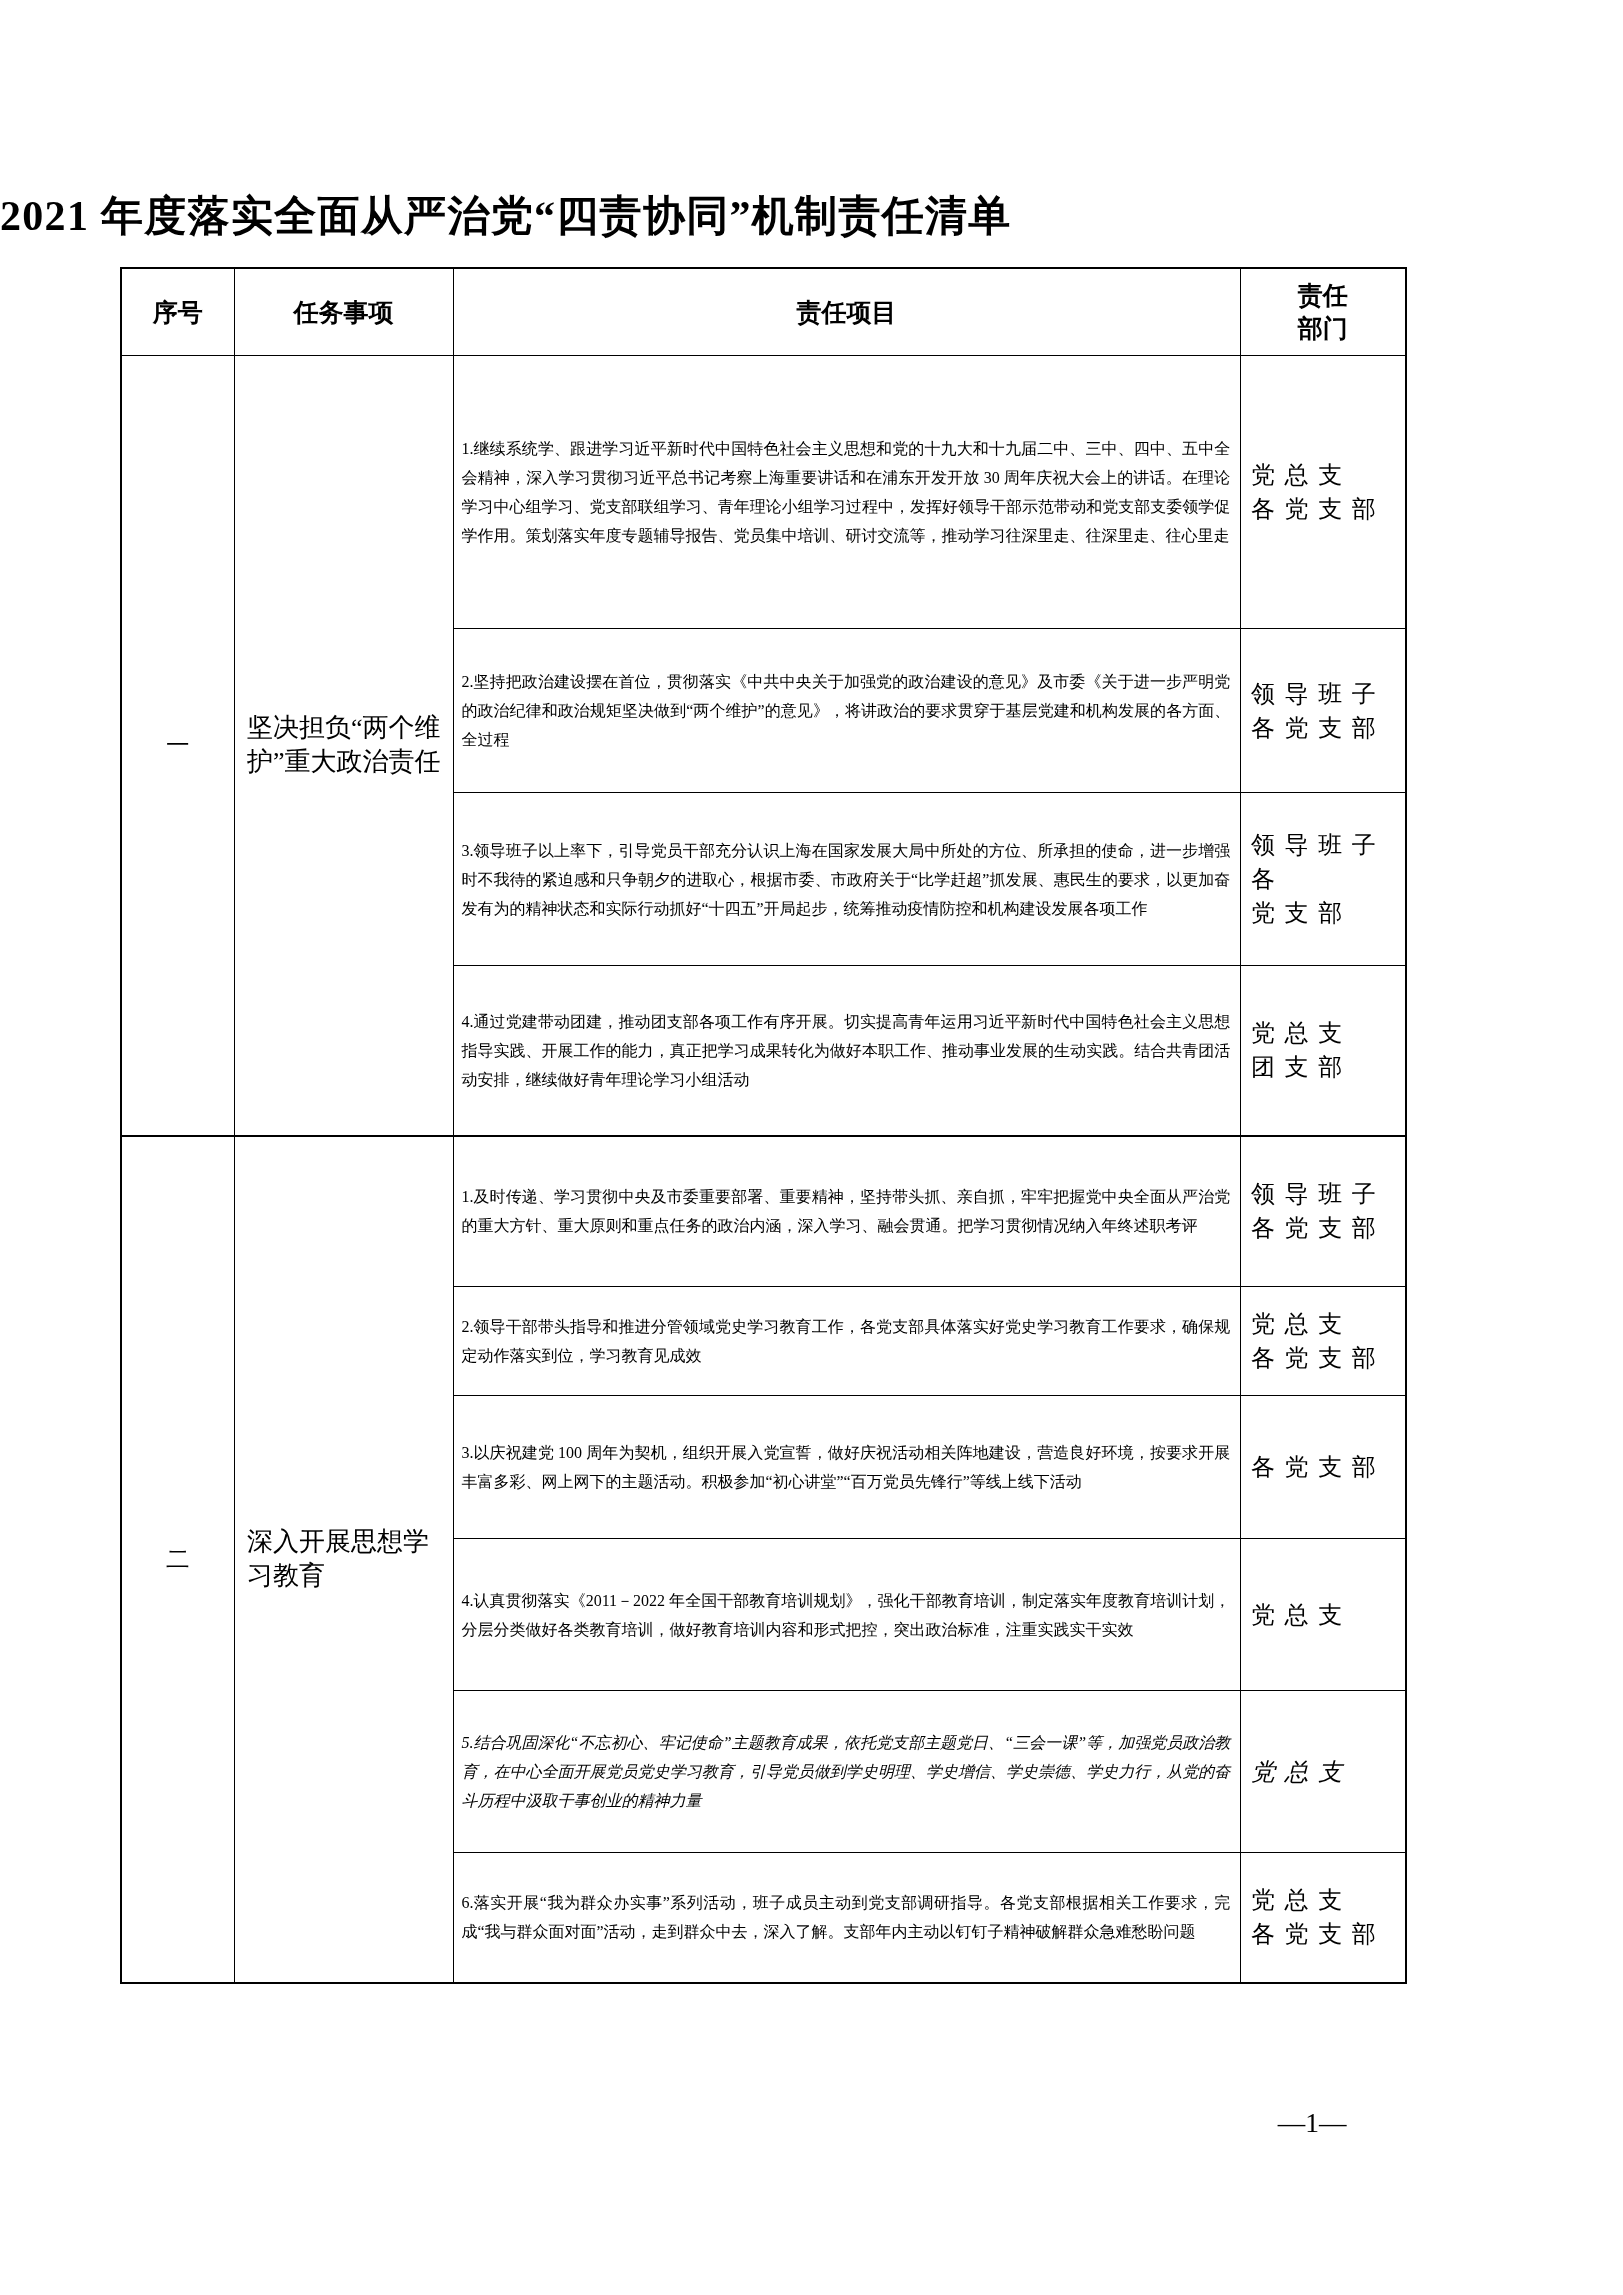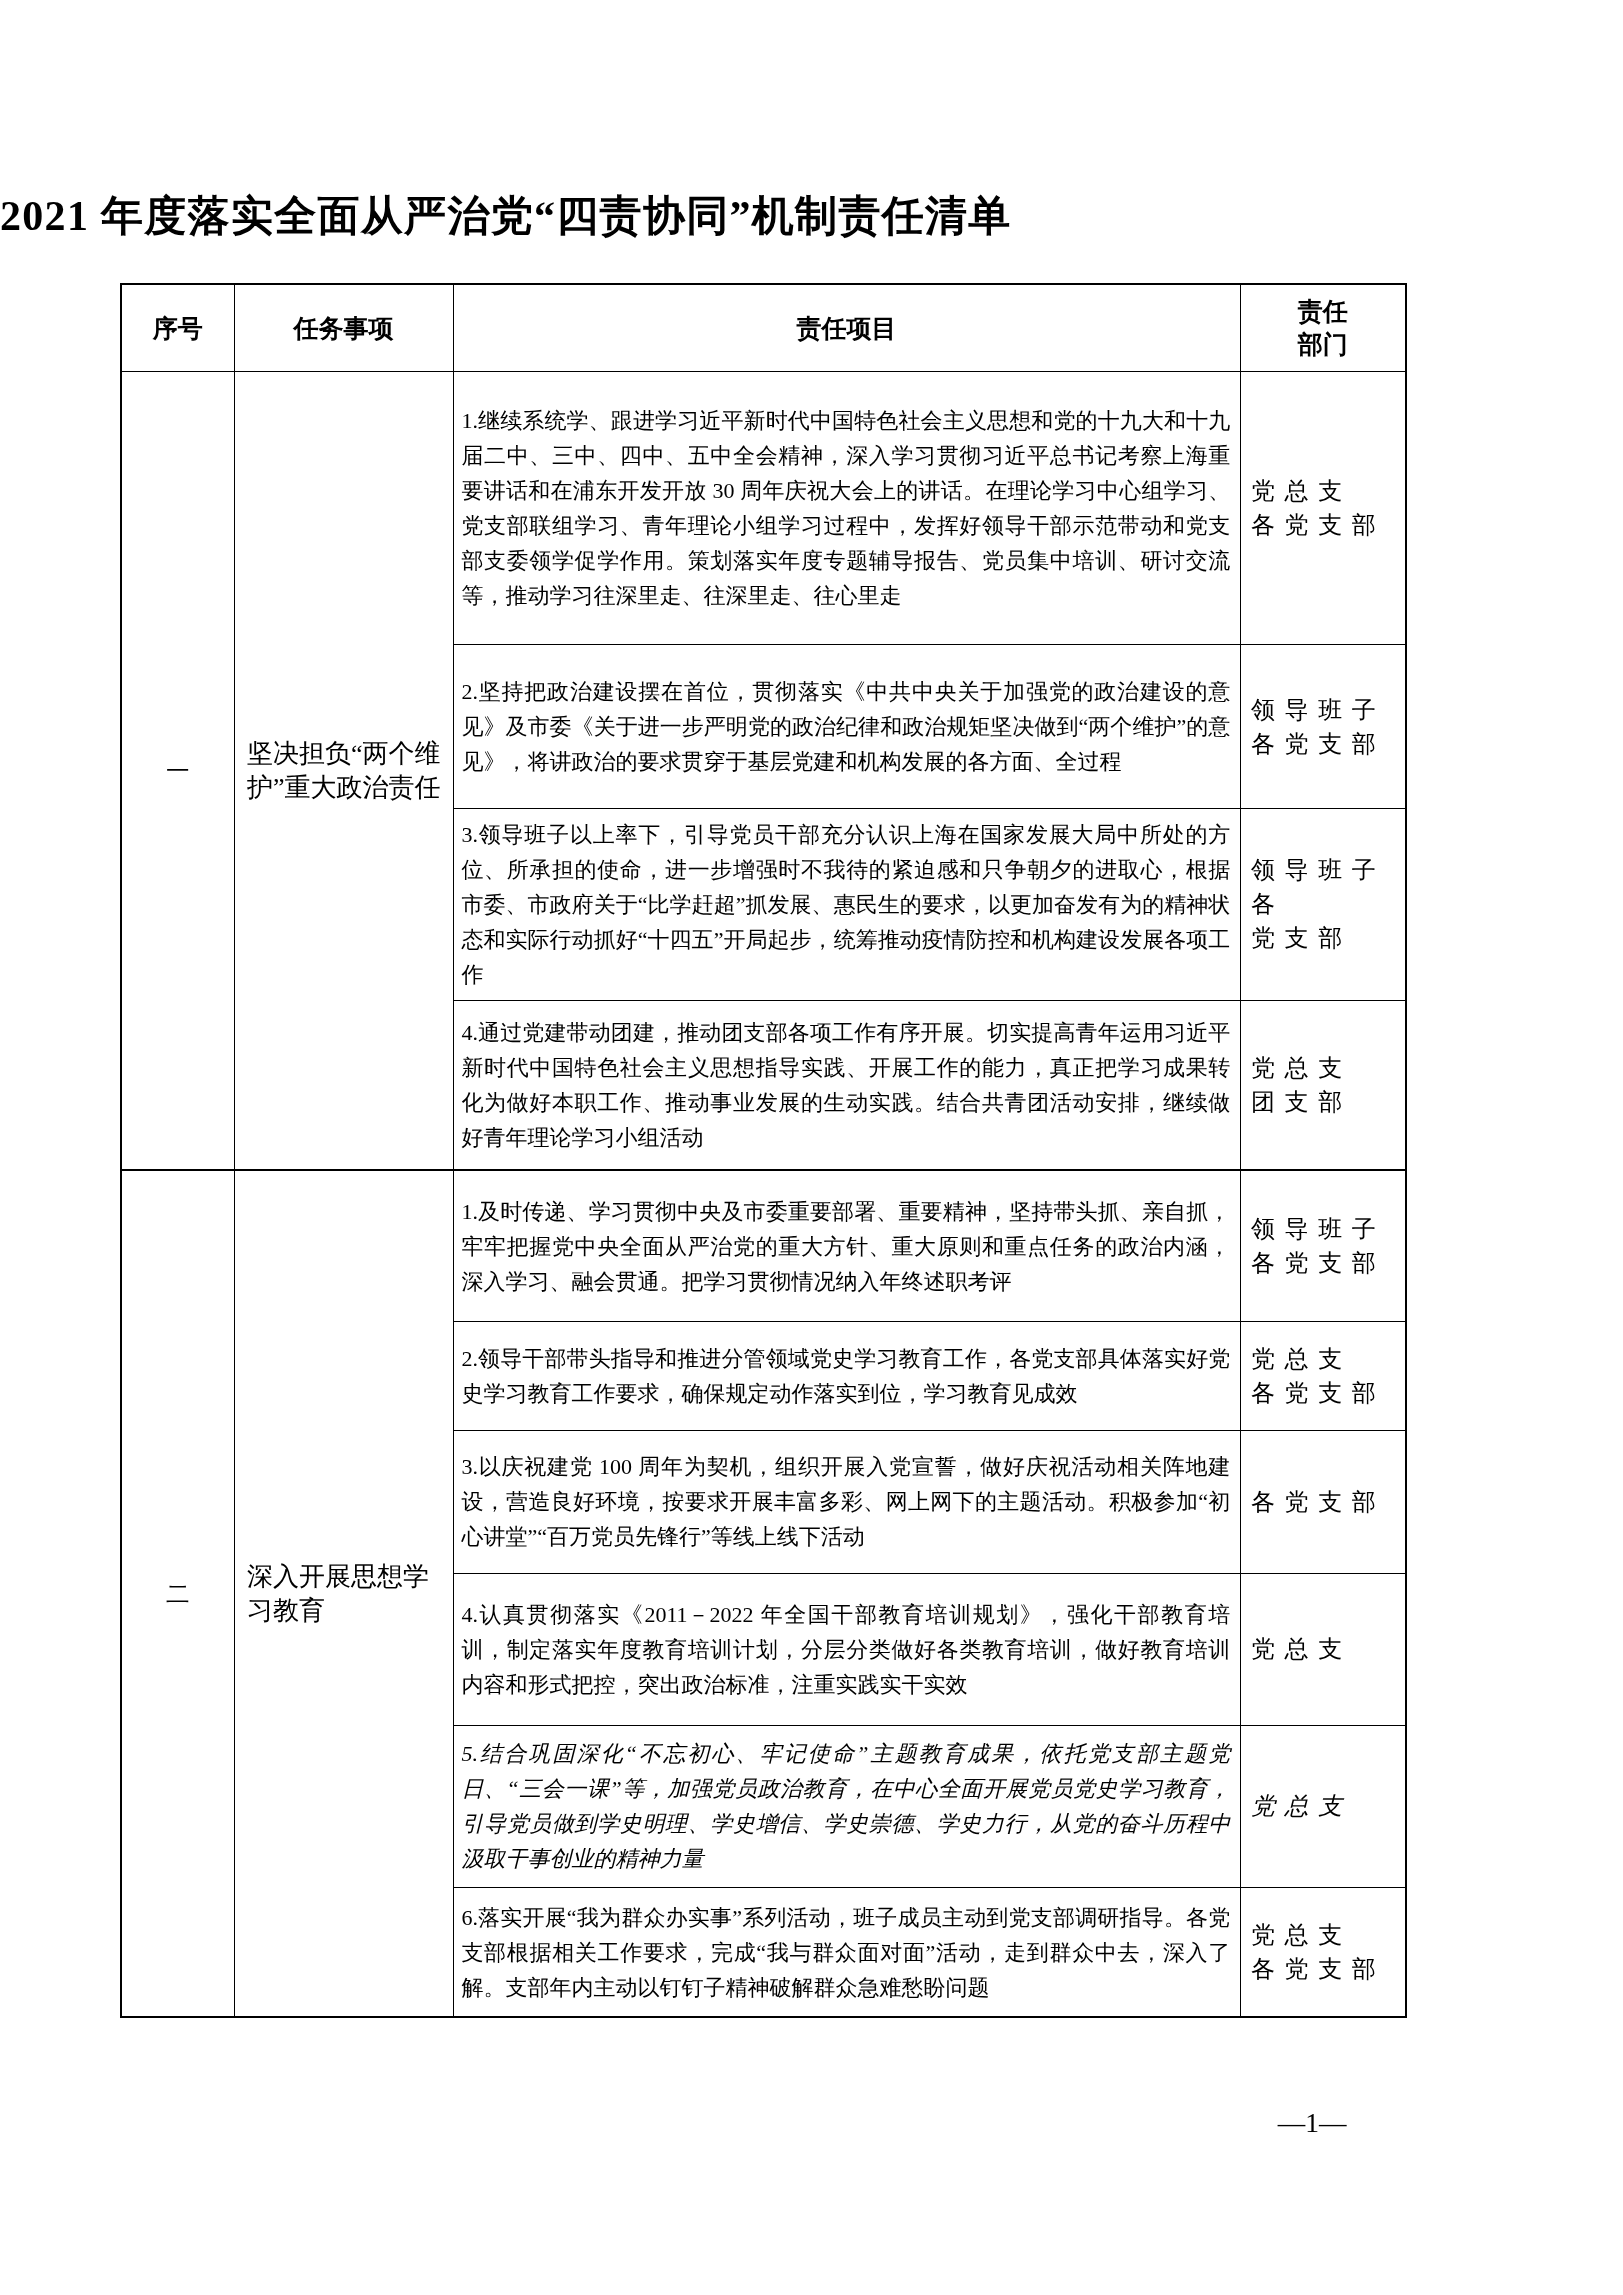--- a/index.html
+++ b/index.html
@@ -19,21 +19,21 @@
     width: 100%;
     text-align: left;
     font-size: 42px;
     font-weight: bold;
     letter-spacing: 1.3px;
     white-space: nowrap;
   }
   table.resp {
     position: absolute;
     left: 120px;
-    top: 283px;
+    top: 267px;
     width: 1285px;
     border-collapse: collapse;
     table-layout: fixed;
     border: 2.6px solid #000;
   }
   table.resp th, table.resp td {
     border: 1.3px solid #000;
     vertical-align: middle;
     overflow: hidden;
   }
@@ -51,22 +51,22 @@
     font-size: 23.6px;
   }
   td.col-task {
     font-size: 26px;
     line-height: 34px;
     padding: 0 9.2px 0 12.4px;
     white-space: pre-line;
     text-align: left;
   }
   td.col-item {
-    font-size: 22px;
-    line-height: 35px;
+    font-size: 16px;
+    line-height: 29px;
     padding: 7.9px 9.2px 7.9px 7.9px;
     text-align: justify;
     text-justify: inter-ideograph;
   }
   td.col-dept {
     font-size: 24px;
     line-height: 34px;
     padding: 0 2.6px 0 10.5px;
     letter-spacing: 0.4em;
     white-space: pre-line;

